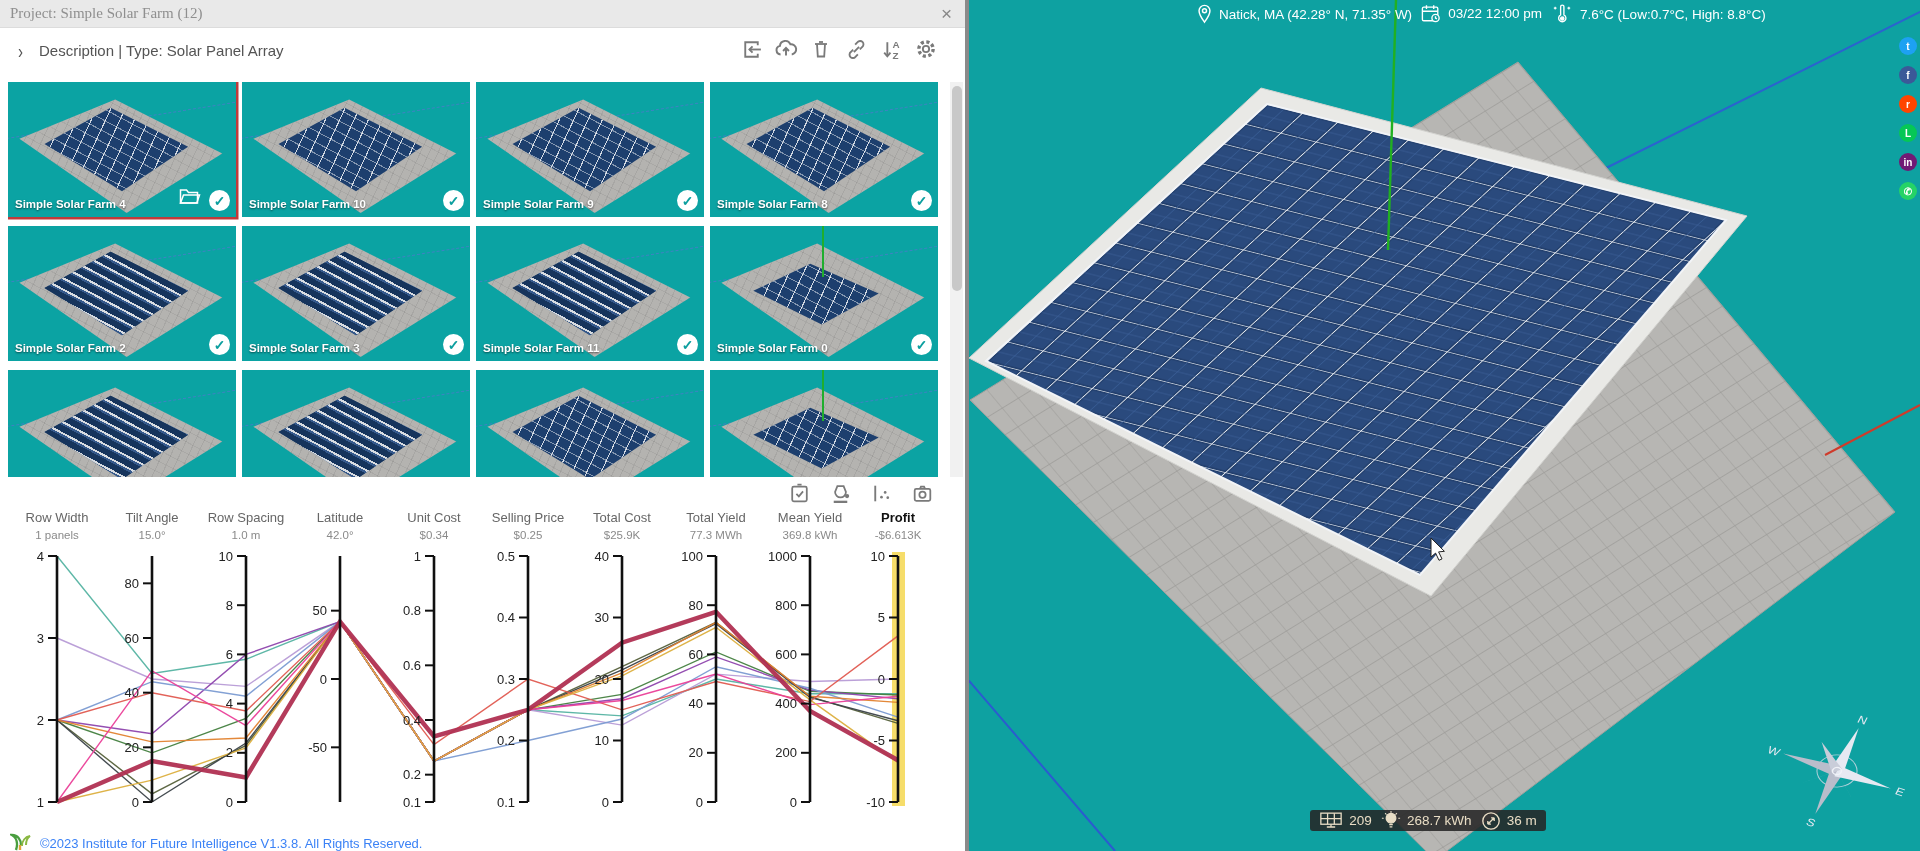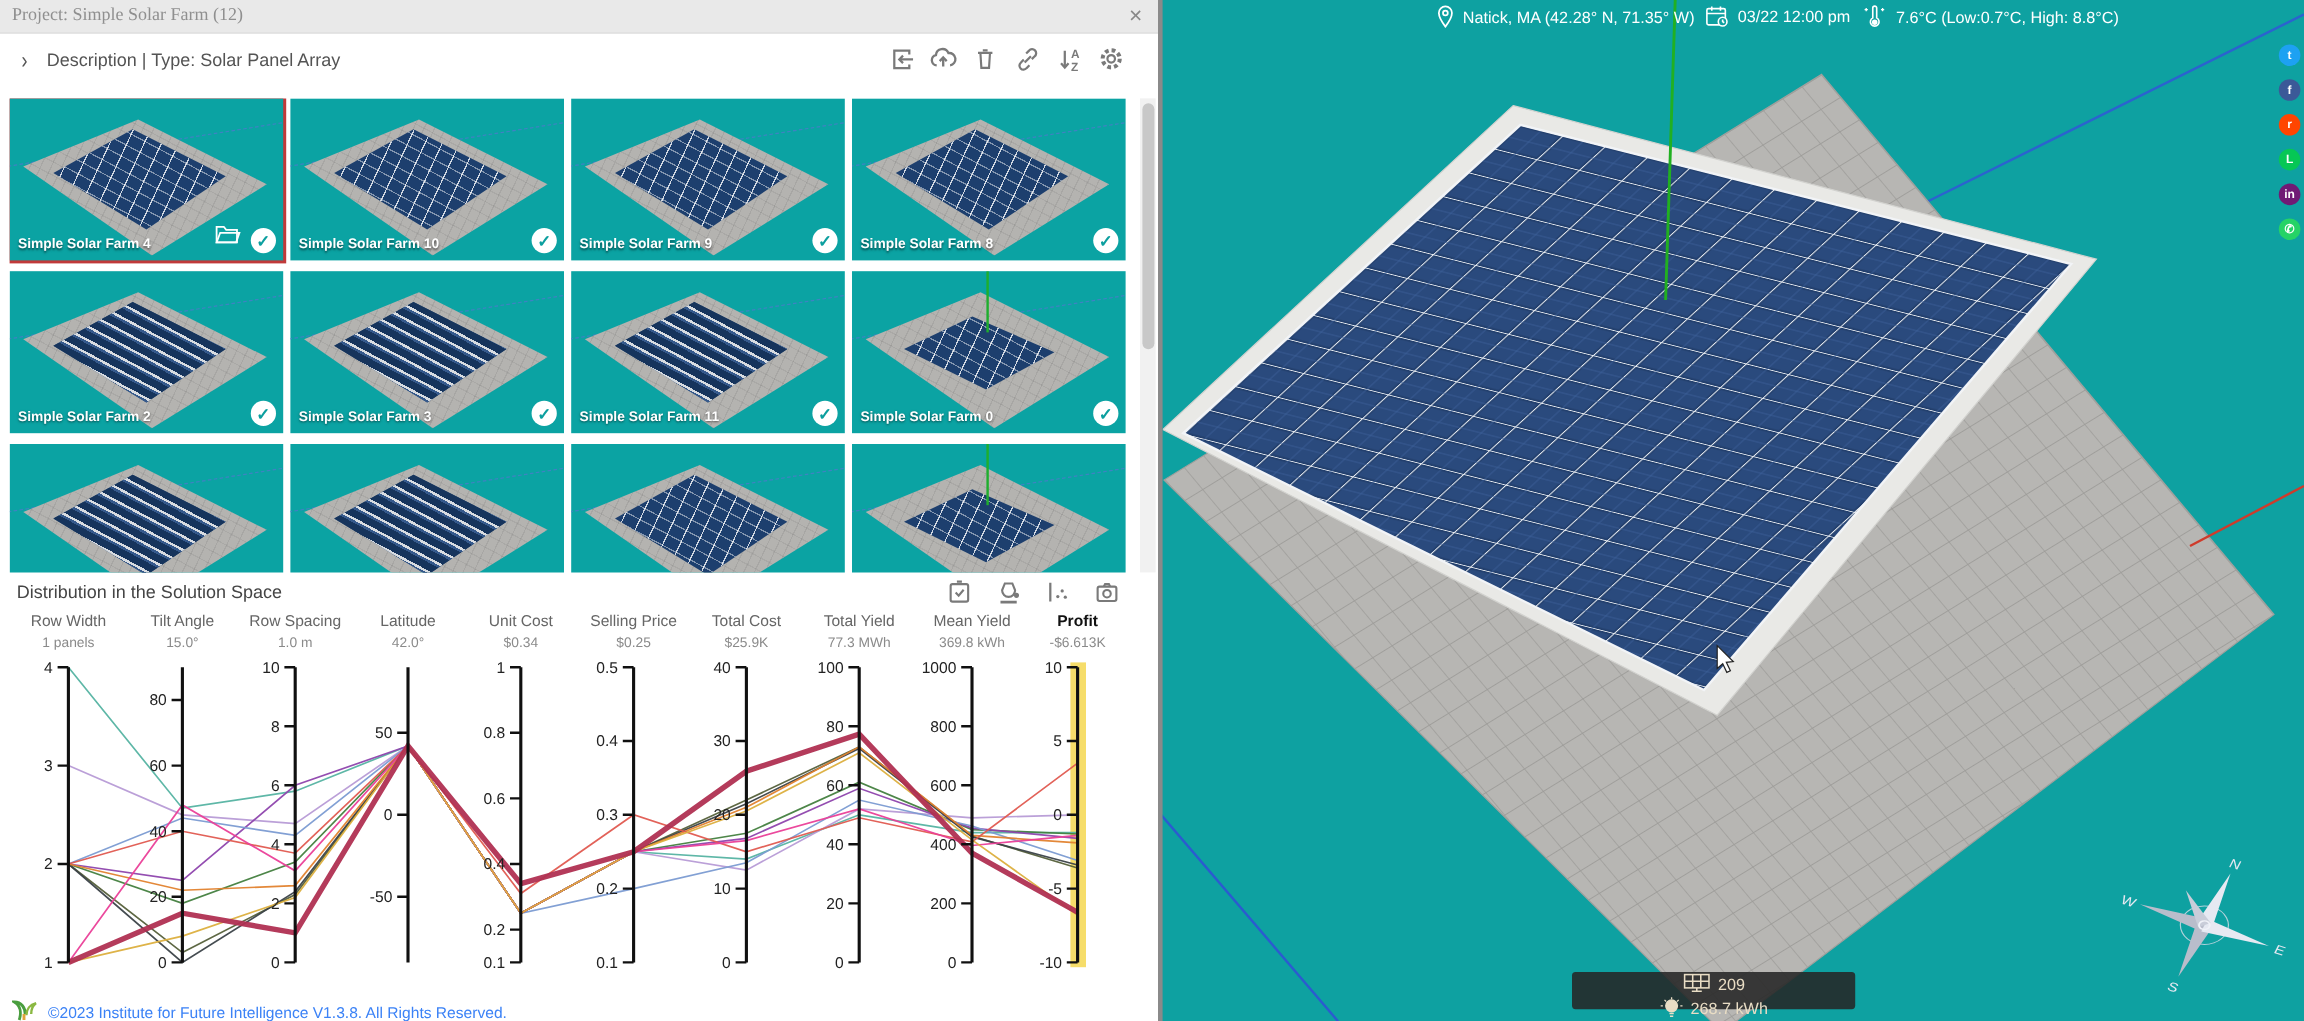--- a/index.html
+++ b/index.html
@@ -47,22 +47,22 @@
   .dist-row .dh{margin-left:14px;font-size:15px;color:#454545;}
   .dist-tools{position:absolute;right:30px;top:480px;display:flex;gap:15px;}
   #pcp{position:absolute;left:0;top:506px;}
   .footer{position:absolute;left:10px;top:831px;display:flex;align-items:center;gap:8px;}
   .footer .ftext{font-size:13px;color:#3b82f6;}
   
   .viewer{position:absolute;left:969px;top:0;width:951px;height:851px;background:#0ea1a1;cursor:default;}
   .scene{position:absolute;left:0;top:0;}
   .topbar{position:absolute;left:228px;top:4px;display:flex;align-items:flex-start;gap:9px;color:#fff;font-size:13.5px;white-space:nowrap;}
   .topbar .seg{display:flex;align-items:center;gap:7px;}
-  .statsbar{position:absolute;left:341px;top:810px;width:236px;height:31px;background:rgba(38,38,38,.88);
-    border-radius:3px;display:flex;align-items:center;justify-content:space-evenly;color:#e9ddc5;font-size:13.5px;flex-direction:column;}
+  .statsbar{position:absolute;left:341px;top:810px;width:236px;height:21px;background:rgba(38,38,38,.88);
+    border-radius:3px;display:flex;align-items:center;justify-content:space-evenly;color:#e9ddc5;font-size:13.5px;}
   .statsbar .seg{display:flex;align-items:center;gap:6px;}
   .social{position:absolute;right:3px;top:37px;display:flex;flex-direction:column;gap:11px;}
   .soc{width:18px;height:18px;border-radius:50%;color:#fff;font-size:10px;font-weight:bold;
     display:flex;align-items:center;justify-content:center;cursor:pointer;}
 </style>
 </head>
 <body>
 
 <div class="app">
 
@@ -205,23 +205,20 @@
         <div class="axisline"></div>
           <div class="ground"></div>
         <div class="array"></div>
         <div class="greenline"></div>
       </div>
     </div>
     <div class="vscroll">
       <div class="vthumb"></div>
     </div>
 
-    <div class="dist-row">
-      <span class="dh">Distribution in the Solution Space</span>
-    </div>
     <div class="dist-tools">
       <span class="tbtn">
         <svg width="25" height="25" viewBox="0 0 24 24" fill="none" stroke="#7a7a7a" stroke-width="1.7">
           <rect x="5" y="5.5" width="14" height="14" rx="1.5"></rect>
             <path d="M10 3.5h4"></path>
           <path d="M9 12.3l2.4 2.5 4-4.8"></path>
           </svg>
       </span>
       <span class="tbtn">
         <svg width="25" height="25" viewBox="0 0 24 24" fill="none" stroke="#7a7a7a" stroke-width="1.7">

